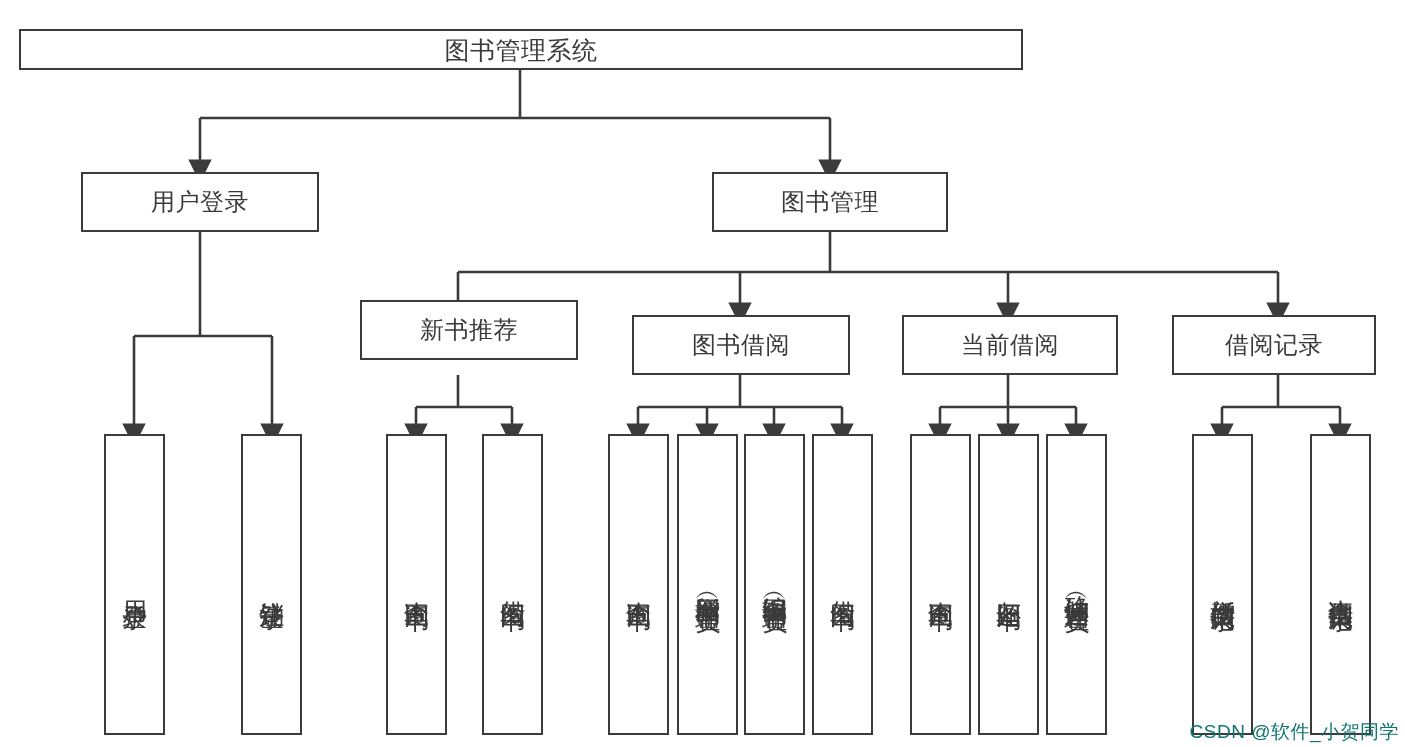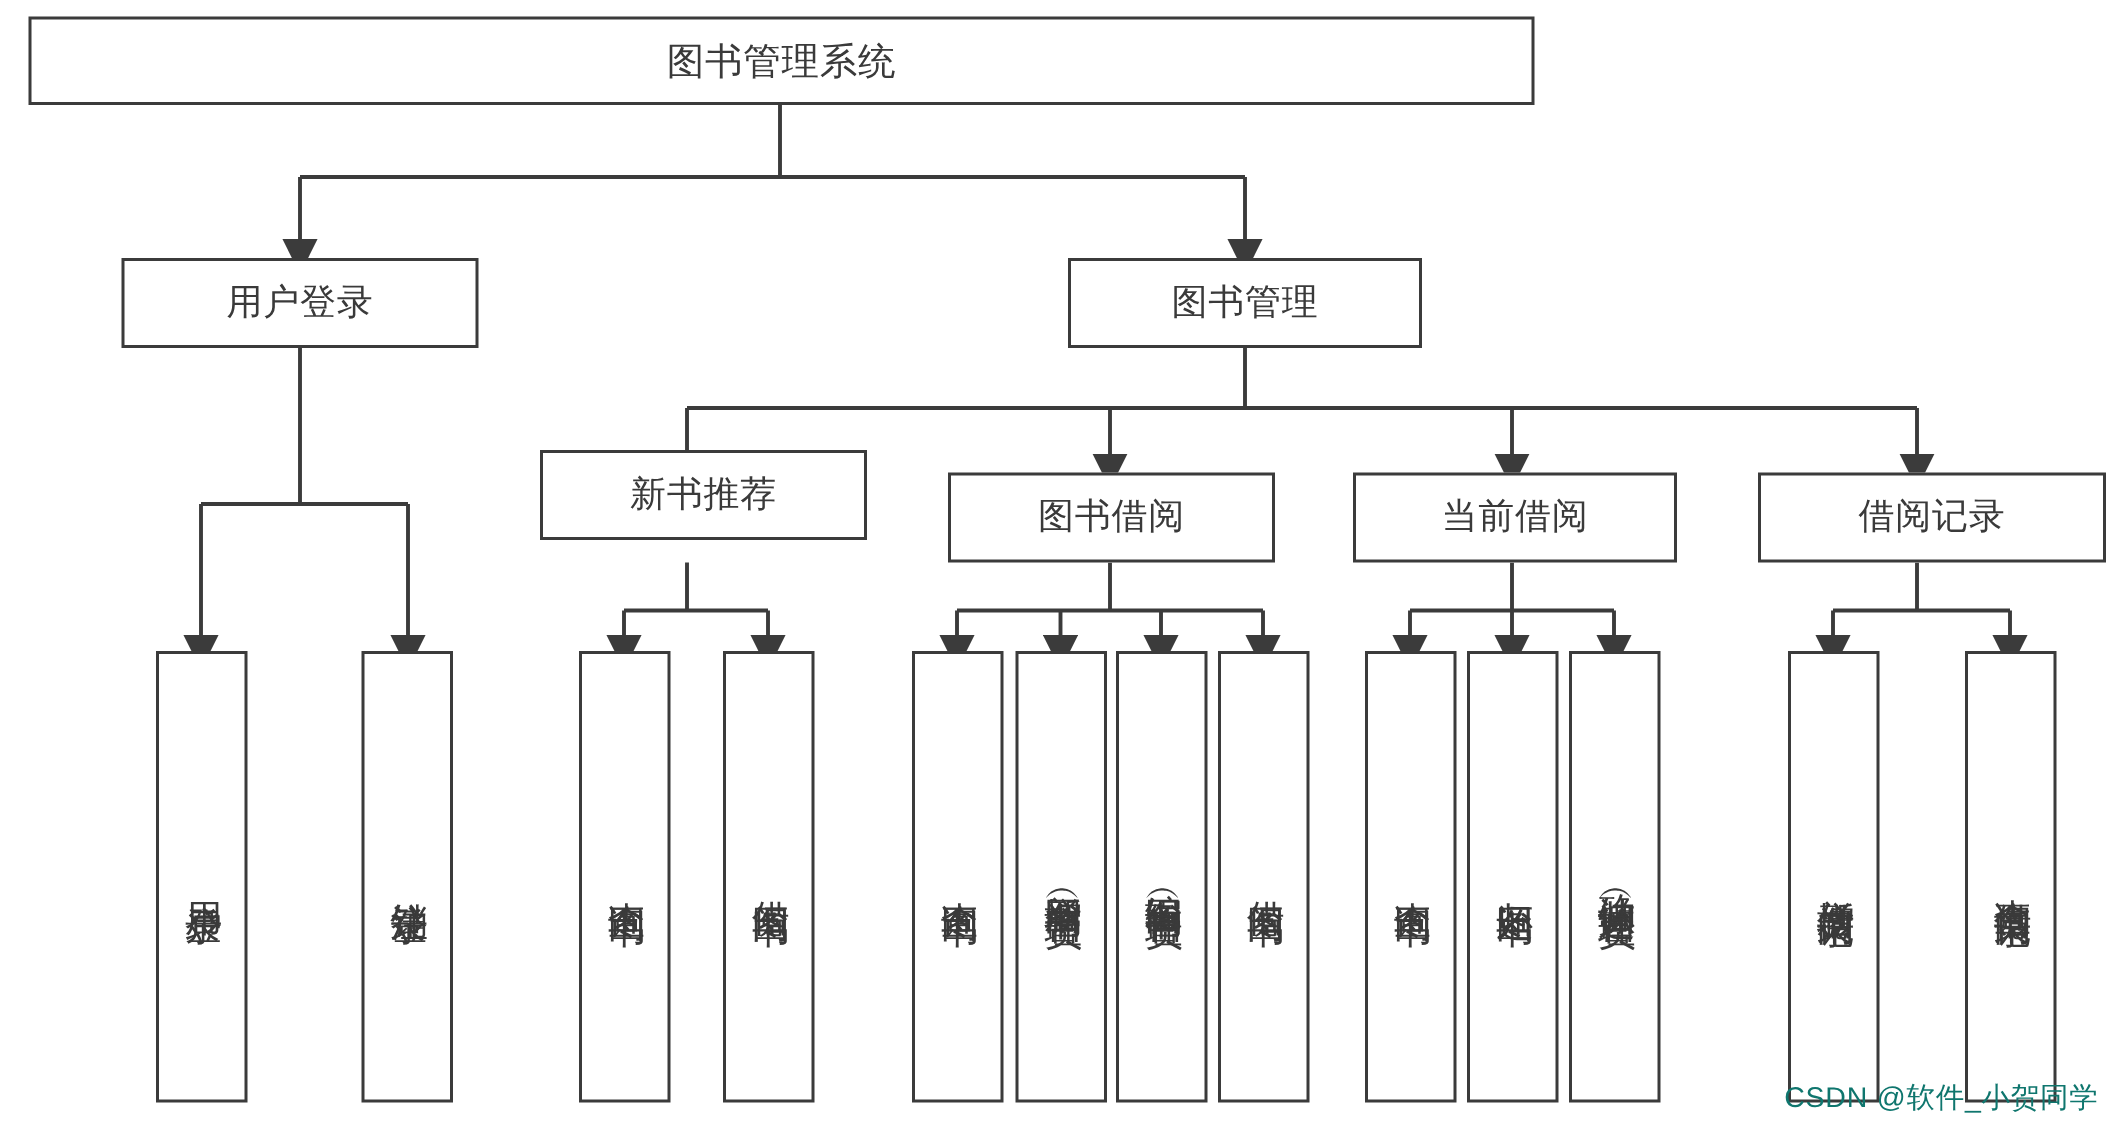--- a/index.html
+++ b/index.html
@@ -114,29 +114,29 @@
       <path d="M1008,407 L1008,426" marker-end="url(#arrow)"></path>
       <path d="M1076,407 L1076,426" marker-end="url(#arrow)"></path>
 
       <path d="M1278,375 L1278,407"></path>
       <path d="M1222,407 L1340,407"></path>
       <path d="M1222,407 L1222,426" marker-end="url(#arrow)"></path>
       <path d="M1340,407 L1340,426" marker-end="url(#arrow)"></path>
     </g>
   </svg>
 
-  <div class="node h root" style="left:19px; top:11px; width:1004px; height:59px;text-align:right;">图书管理系统</div>
+  <div class="node h root" style="left:19px; top:29px; width:1004px; height:41px;text-align:right;">图书管理系统</div>
 
   <div class="node h" style="left:81px; top:172px; width:238px; height:60px;">用户登录</div>
   <div class="node h" style="left:712px; top:172px; width:236px; height:60px;">图书管理</div>
 
   <div class="node h" style="left:360px; top:300px; width:218px; height:60px;">新书推荐</div>
   <div class="node h" style="left:902px; top:315px; width:216px; height:60px;">当前借阅</div>
   <div class="node h" style="left:632px; top:315px; width:218px; height:60px;">图书借阅</div>
-  <div class="node h" style="left:1172px; top:315px; width:232px; height:60px;">借阅记录</div>
+  <div class="node h" style="left:1172px; top:315px; width:204px; height:60px;">借阅记录</div>
 
   <div class="node v" style="left:104px; top:434px; width:61px; height:301px;">用户登录</div>
   <div class="node v" style="left:241px; top:434px; width:61px; height:301px;">注销登录</div>
 
   <div class="node v" style="left:386px; top:434px; width:61px; height:301px;">查询图书</div>
   <div class="node v" style="left:482px; top:434px; width:61px; height:301px;">借阅图书</div>
 
   <div class="node v" style="left:608px; top:434px; width:61px; height:301px;">查询图书</div>
   <div class="node v" style="left:677px; top:434px; width:61px; height:301px;">新增图书（管理员）</div>
   <div class="node v" style="left:744px; top:434px; width:61px; height:301px;">编辑图书（管理员）</div>

